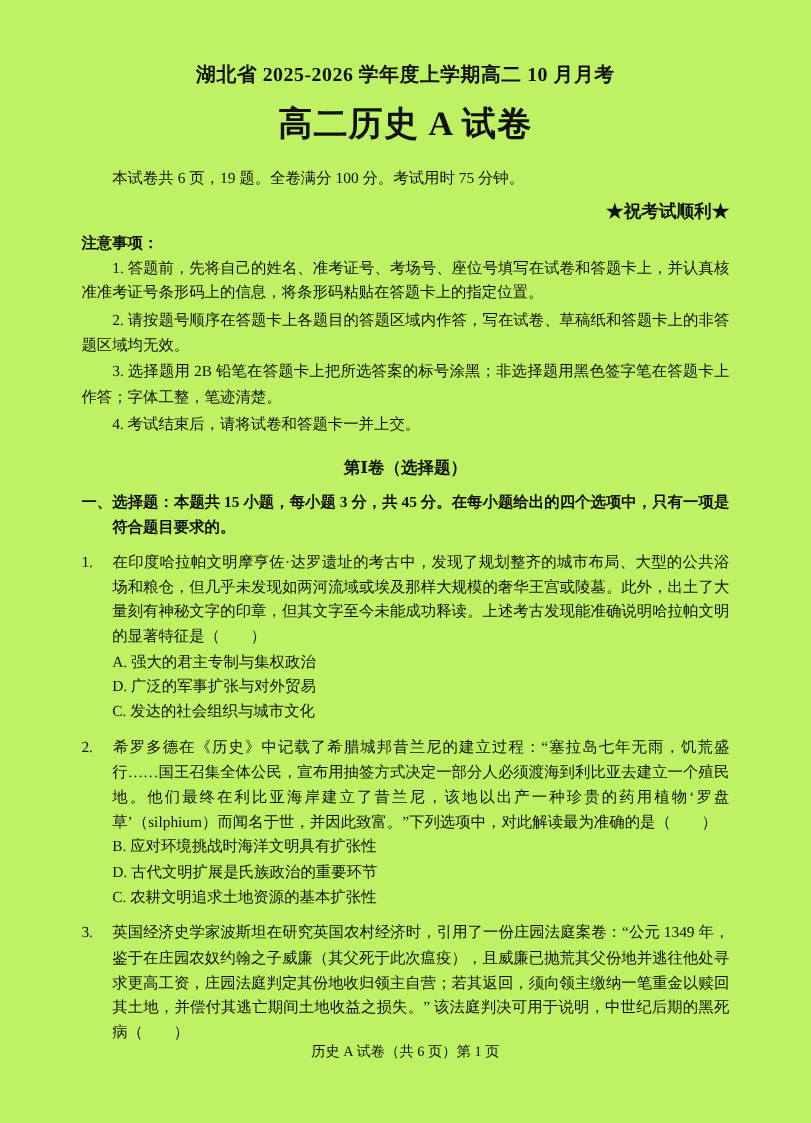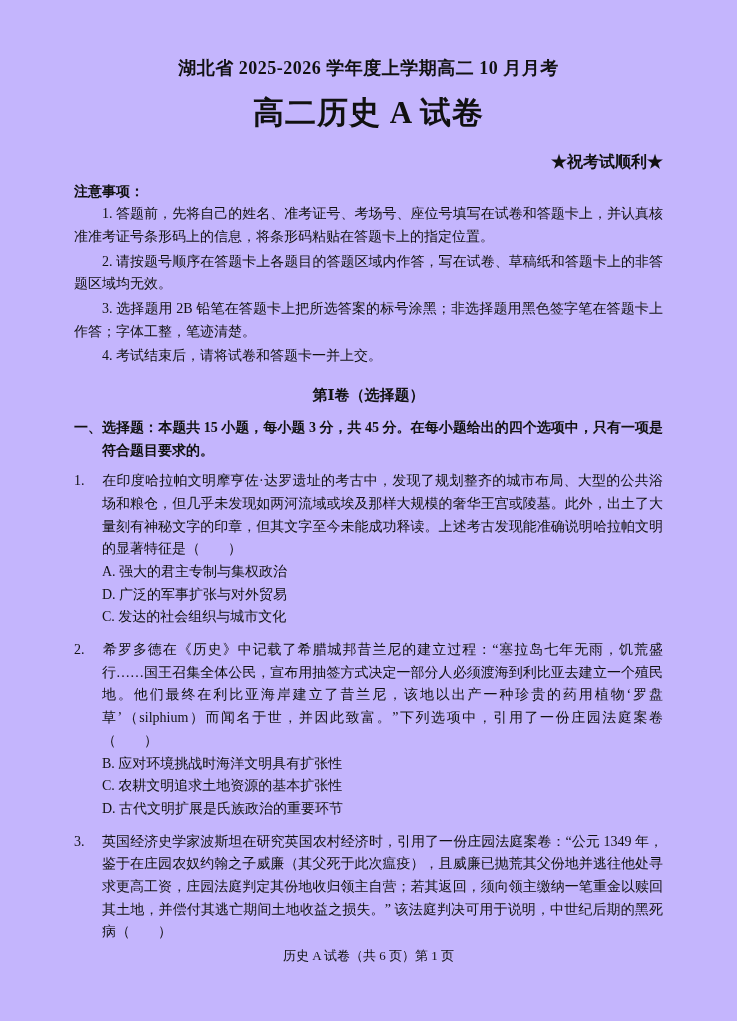--- a/index.html
+++ b/index.html
@@ -4,21 +4,21 @@
 <style>
   html, body {
     margin: 0;
     padding: 0;
     background: #f2f2f2;
   }
   .page {
     width: 737px;
     height: 1021px;
     margin: 0 auto;
-    background: #c4b5fd;
+    background: #bef264;
     position: relative;
     box-sizing: border-box;
     padding: 56px 74px 0 74px;
     font-family: "Liberation Serif", "DejaVu Serif", serif;
     color: #111;
     overflow: hidden;
   }
   .doc-title {
     text-align: center;
     font-weight: bold;
@@ -111,20 +111,21 @@
   }
 </style>
 </head>
 <body>
 
 <div class="page">
 
   <h1 class="doc-title">湖北省 2025-2026 学年度上学期高二 10 月月考</h1>
   <h2 class="doc-subtitle">高二历史 A 试卷</h2>
 
+  <p class="exam-info">本试卷共 6 页，19 题。全卷满分 100 分。考试用时 75 分钟。</p>
 
   <div class="wish">★祝考试顺利★</div>
 
   <div>
     <p class="notice-heading">注意事项：</p>
     <p class="notice-item">1. 答题前，先将自己的姓名、准考证号、考场号、座位号填写在试卷和答题卡上，并认真核准准考证号条形码上的信息，将条形码粘贴在答题卡上的指定位置。</p>
     <p class="notice-item">2. 请按题号顺序在答题卡上各题目的答题区域内作答，写在试卷、草稿纸和答题卡上的非答题区域均无效。</p>
     <p class="notice-item">3. 选择题用 2B 铅笔在答题卡上把所选答案的标号涂黑；非选择题用黑色签字笔在答题卡上作答；字体工整，笔迹清楚。</p>
     <p class="notice-item">4. 考试结束后，请将试卷和答题卡一并上交。</p>
   </div>
@@ -136,25 +137,25 @@
   <div class="question">
     <p class="q-stem"><span class="q-number">1.</span><span>在印度哈拉帕文明摩亨佐·达罗遗址的考古中，发现了规划整齐的城市布局、大型的公共浴场和粮仓，但几乎未发现如两河流域或埃及那样大规模的奢华王宫或陵墓。此外，出土了大量刻有神秘文字的印章，但其文字至今未能成功释读。上述考古发现能准确说明哈拉帕文明的显著特征是（　　）</span></p>
     <div class="q-options">
       <div class="q-option">A. 强大的君主专制与集权政治</div>
       <div class="q-option">D. 广泛的军事扩张与对外贸易</div>
       <div class="q-option">C. 发达的社会组织与城市文化</div>
     </div>
   </div>
 
   <div class="question">
-    <p class="q-stem"><span class="q-number">2.</span><span>希罗多德在《历史》中记载了希腊城邦昔兰尼的建立过程：“塞拉岛七年无雨，饥荒盛行……国王召集全体公民，宣布用抽签方式决定一部分人必须渡海到利比亚去建立一个殖民地。他们最终在利比亚海岸建立了昔兰尼，该地以出产一种珍贵的药用植物‘罗盘草’（silphium）而闻名于世，并因此致富。”下列选项中，引用了一份庄园法庭案卷（　　）</span></p>
+    <p class="q-stem"><span class="q-number">2.</span><span>希罗多德在《历史》中记载了希腊城邦昔兰尼的建立过程：“塞拉岛七年无雨，饥荒盛行……国王召集全体公民，宣布用抽签方式决定一部分人必须渡海到利比亚去建立一个殖民地。他们最终在利比亚海岸建立了昔兰尼，该地以出产一种珍贵的药用植物‘罗盘草’（silphium）而闻名于世，并因此致富。”下列选项中，对此解读最为准确的是（　　）</span></p>
     <div class="q-options">
       <div class="q-option">B. 应对环境挑战时海洋文明具有扩张性</div>
+      <div class="q-option">D. 古代文明扩展是氏族政治的重要环节</div>
       <div class="q-option">C. 农耕文明追求土地资源的基本扩张性</div>
-      <div class="q-option">D. 古代文明扩展是氏族政治的重要环节</div>
     </div>
   </div>
 
   <div class="question">
     <p class="q-stem"><span class="q-number">3.</span><span>英国经济史学家波斯坦在研究英国农村经济时，引用了一份庄园法庭案卷：“公元 1349 年，鉴于在庄园农奴约翰之子威廉（其父死于此次瘟疫），且威廉已抛荒其父份地并逃往他处寻求更高工资，庄园法庭判定其份地收归领主自营；若其返回，须向领主缴纳一笔重金以赎回其土地，并偿付其逃亡期间土地收益之损失。”  该法庭判决可用于说明，中世纪后期的黑死病（　　）</span></p>
   </div>
 
   <div class="footer">历史 A 试卷（共 6 页）第 1 页</div>
 
 </div>

